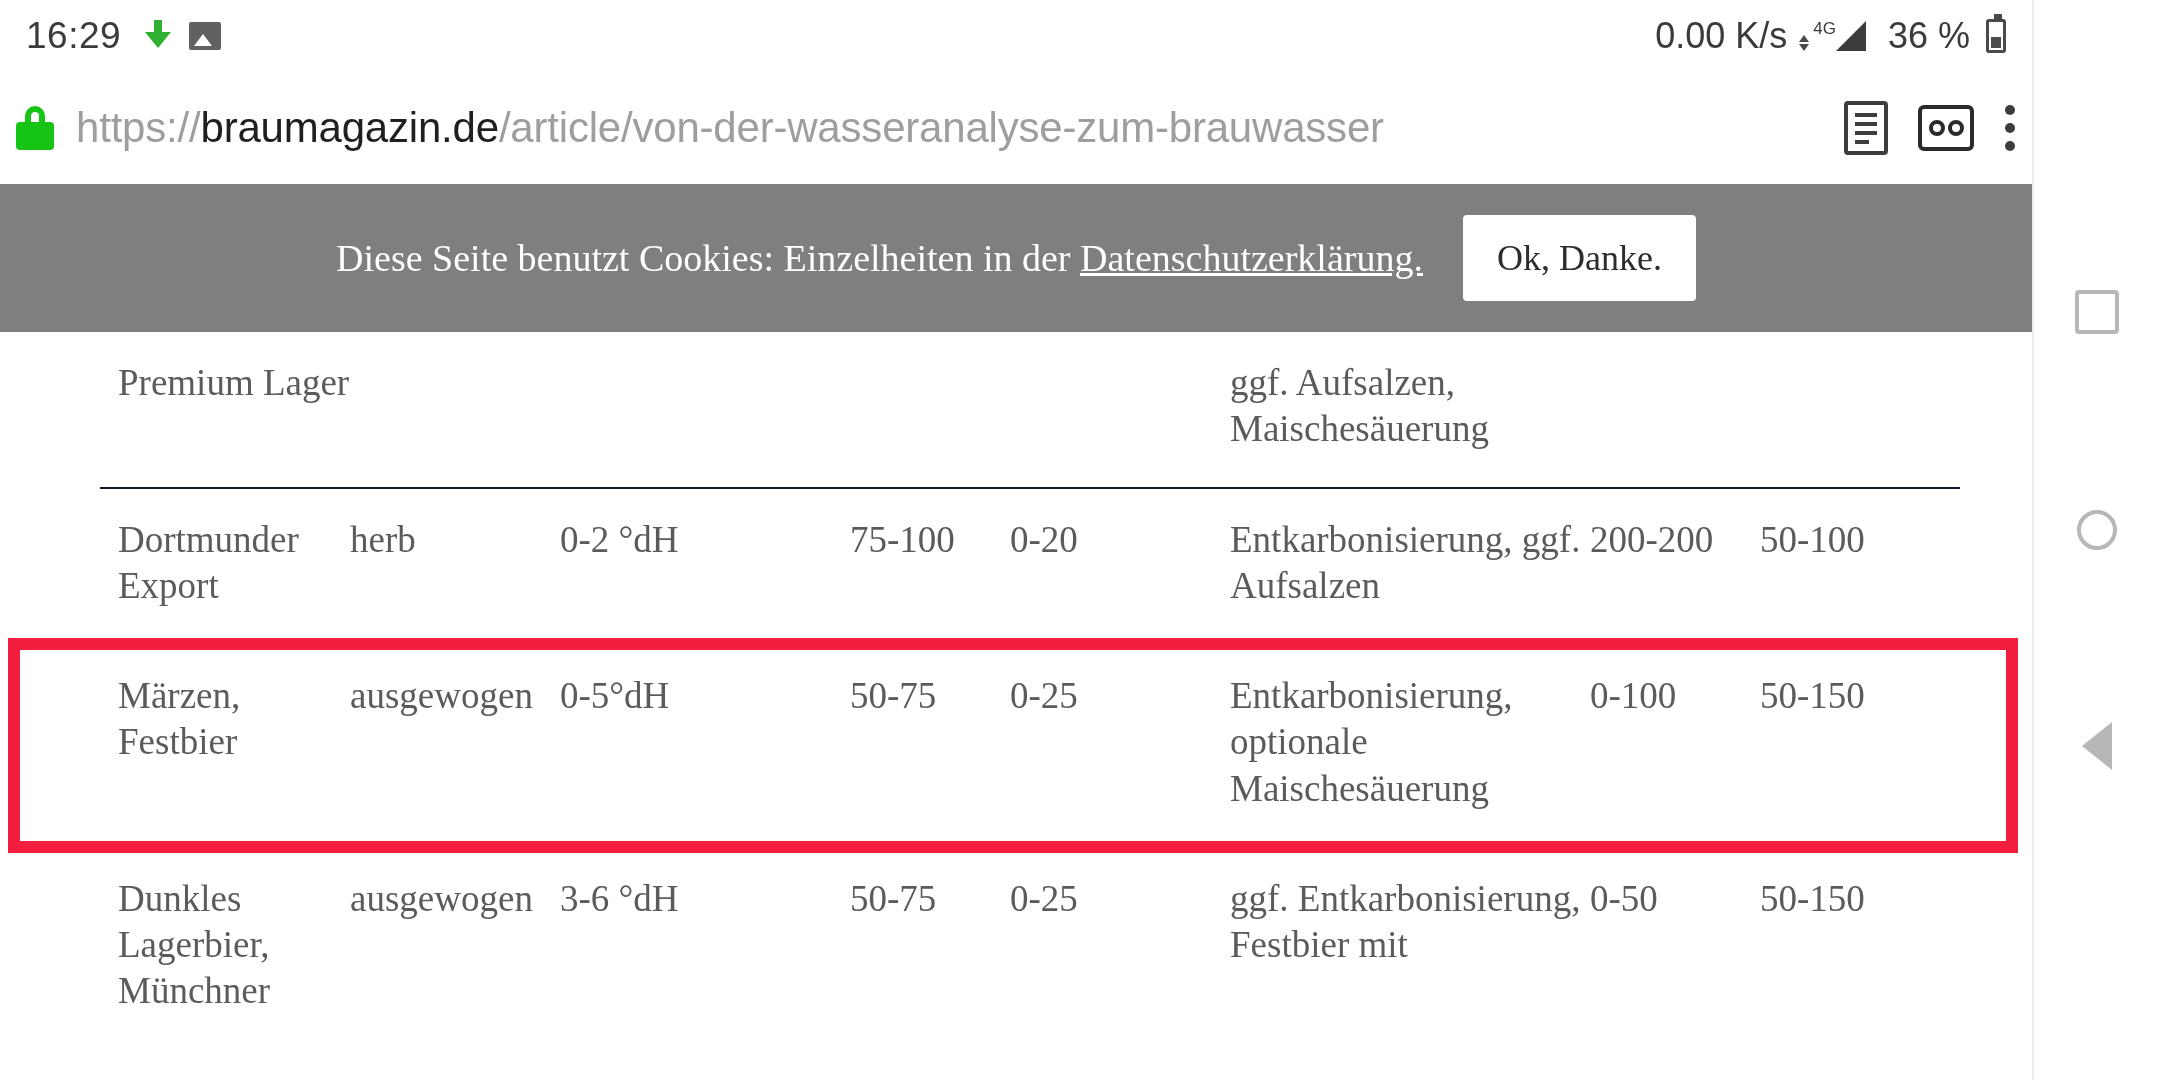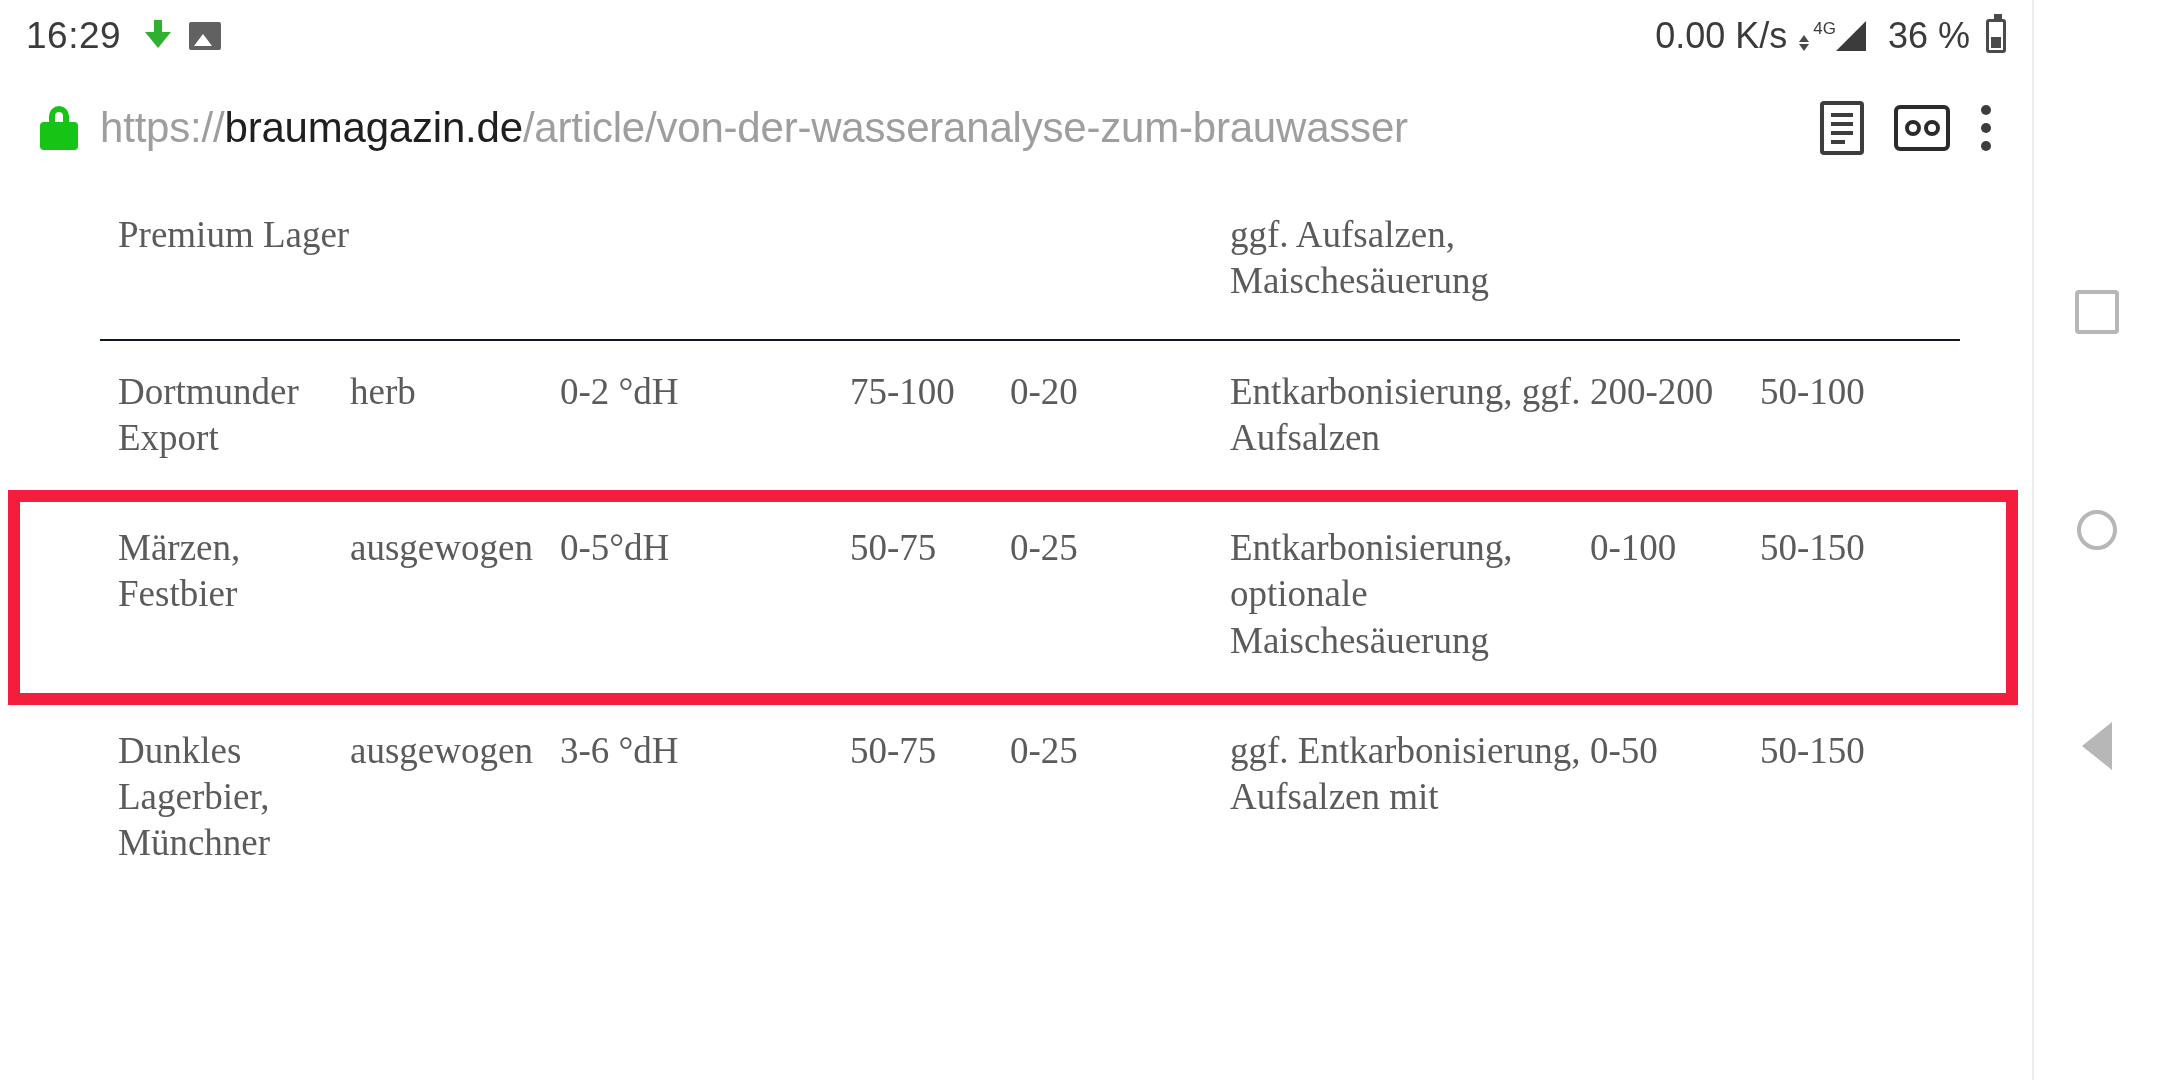--- a/index.html
+++ b/index.html
@@ -100,21 +100,21 @@
   .batt::after {
     content:""; position:absolute; left:2px; right:2px; bottom:2px; height:11px; background:#4a4a4a;
   }
 
   
   #urlbar {
     height: 112px;
     background: #ffffff;
     display: flex;
     align-items: center;
-    padding: 0 40px;
+    padding: 0 16px;
   }
   .lock-icon {
     width: 38px; height: 44px; position: relative; flex: 0 0 auto; margin-right: 22px;
   }
   .lock-icon .body {
     position:absolute; left:0; bottom:0; width:38px; height:28px; background:#15c415; border-radius:4px;
   }
   .lock-icon .shackle {
     position:absolute; left:9px; top:0; width:20px; height:20px;
     border: 6px solid #15c415; border-bottom: none;
@@ -300,20 +300,26 @@
             <span></span>
         </div>
         <div class="menu-icon">
           <span></span>
             <span></span>
             <span></span>
         </div>
       </div>
     </div>
 
+    <div id="cookiebar">
+      <div class="txt">
+        <span>Diese Seite benutzt Cookies: Einzelheiten in der </span><a href="#">Datenschutzerklärung.</a>
+      </div>
+      <button id="cookie-ok">Ok, Danke.</button>
+    </div>
 
     <div id="pagecontent">
       <table class="beer">
         <tbody>
             <tr class="first-row">
           <td class="c0">Premium Lager</td>
           <td class="c1"></td>
           <td class="c2"></td>
           <td class="c3"></td>
           <td class="c4"></td>
@@ -340,21 +346,21 @@
           <td class="c5">Entkarbonisierung, optionale Maischesäuerung</td>
           <td class="c6">0-100</td>
           <td class="c7">50-150</td>
         </tr>
         <tr>
           <td class="c0">Dunkles Lagerbier, Münchner</td>
           <td class="c1">ausgewogen</td>
           <td class="c2">3-6 °dH</td>
           <td class="c3">50-75</td>
           <td class="c4">0-25</td>
-          <td class="c5">ggf. Entkarbonisierung, Aufsalzen mit</td>
+          <td class="c5">ggf. Entkarbonisierung, Festbier mit</td>
           <td class="c6">0-50</td>
           <td class="c7">50-150</td>
         </tr>
       </tbody>
         </table>
       <div id="highlight" style="top: 306px; height: 214.75px; border-color: rgb(243, 29, 61);"></div>
     </div>
 
   </div>
 

